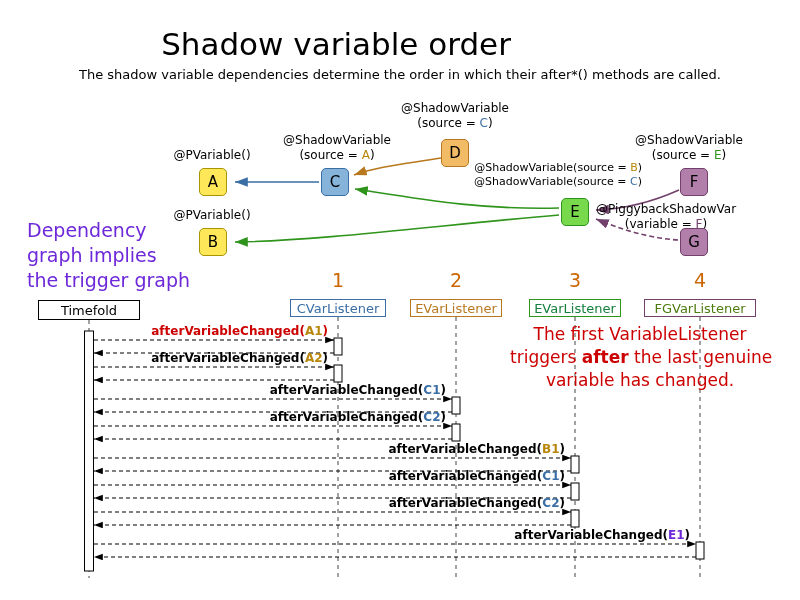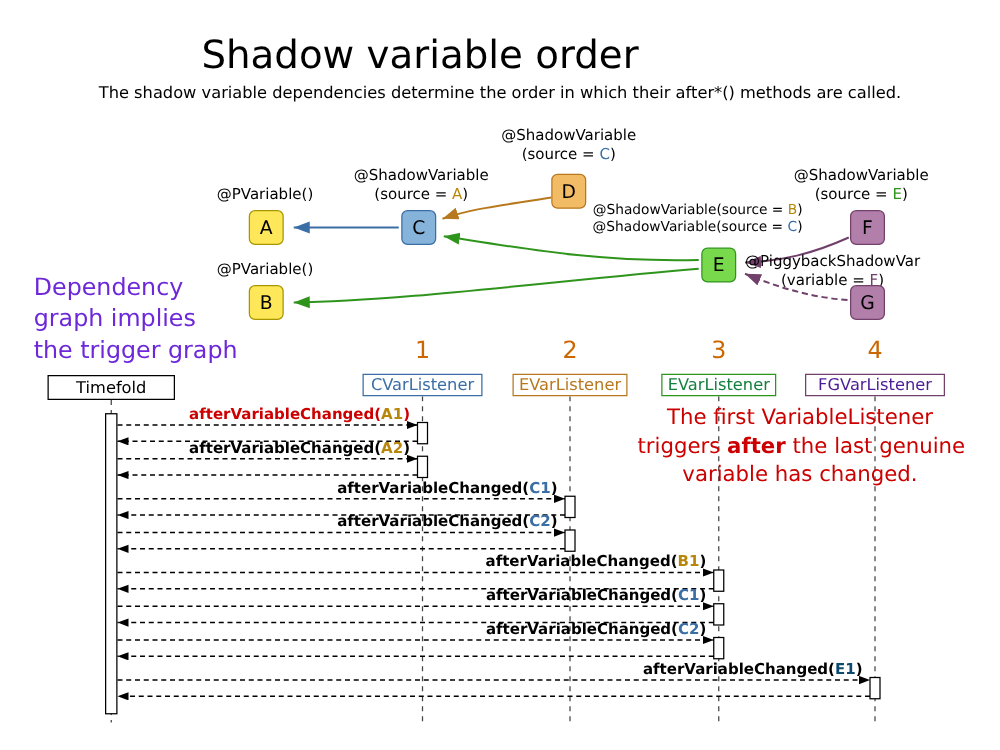--- a/index.html
+++ b/index.html
@@ -168,21 +168,21 @@
     </div>
   <div class="lbox" style="left: 290px; width: 96px; color: rgb(58, 110, 165); border-color: rgb(58, 110, 165);">
       <span>CVarListener</span>
     </div>
   <div class="lbox" style="left: 410px; width: 92px; color: rgb(184, 121, 30); border-color: rgb(184, 121, 30);">
       <span>EVarListener</span>
     </div>
   <div class="lbox" style="left: 529px; width: 92px; color: #15803d; border-color: rgb(47, 148, 28);">
       <span>EVarListener</span>
     </div>
-  <div class="lbox" style="left: 644px; width: 112px; color: #4c1d95; border-color: rgb(113, 64, 107);">
+  <div class="lbox" style="left: 644px; width: 112px; color: #4d7c0f; border-color: rgb(113, 64, 107);">
       <span>FGVarListener</span>
     </div>
 
   <div class="msg-label" style="left:100px;top:324px;width:228px">
     <span style="color: rgb(204, 0, 0);">afterVariableChanged(</span><span style="color: rgb(184, 134, 11);">A1</span><span style="color: rgb(204, 0, 0);">)</span>
   </div>
   <div class="msg-label" style="left:100px;top:351px;width:228px">
     <span>afterVariableChanged(</span><span style="color: rgb(184, 134, 11);">A2</span><span>)</span>
   </div>
   <div class="msg-label" style="left:100px;top:383px;width:346px">
@@ -194,21 +194,21 @@
   <div class="msg-label" style="left:100px;top:442px;width:465px">
     <span>afterVariableChanged(</span><span style="color: rgb(184, 134, 11);">B1</span><span>)</span>
   </div>
   <div class="msg-label" style="left:100px;top:469px;width:465px">
     <span>afterVariableChanged(</span><span style="color: rgb(58, 110, 165);">C1</span><span>)</span>
   </div>
   <div class="msg-label" style="left:100px;top:496px;width:465px">
     <span>afterVariableChanged(</span><span style="color: rgb(58, 110, 165);">C2</span><span>)</span>
   </div>
   <div class="msg-label" style="left:100px;top:528px;width:590px">
-    <span>afterVariableChanged(</span><span style="color: #0c4a6e;">E1</span><span>)</span>
+    <span>afterVariableChanged(</span><span style="color: #6d28d9;">E1</span><span>)</span>
   </div>
 
   <div class="note" style="color: rgb(204, 0, 0);">
     <div>The first VariableListener</div>
     <div><span>triggers </span><b>after</b><span> the last genuine</span></div>
     <div>variable has changed.</div>
   </div>
 
 </div>
 

